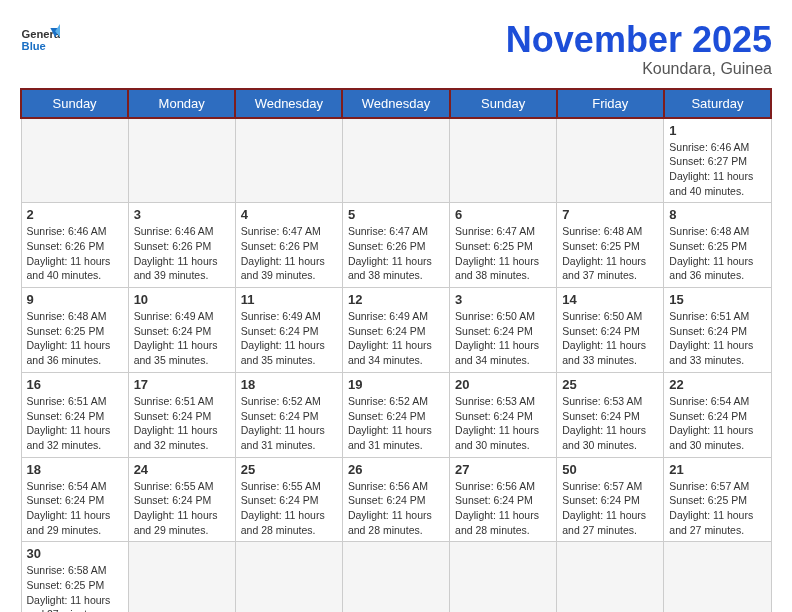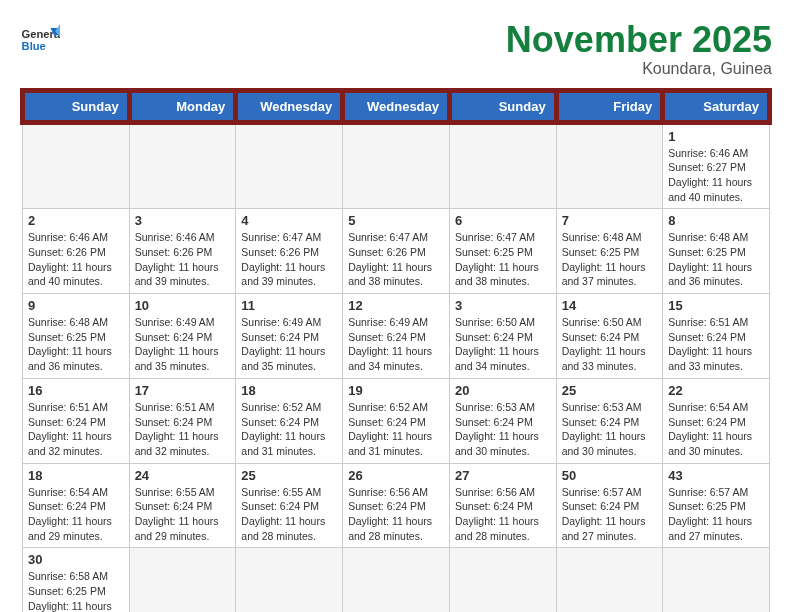--- a/index.html
+++ b/index.html
@@ -24,40 +24,40 @@
     .logo-icon {
       width: 40px;
       height: 40px;
     }
     .title-section {
       text-align: right;
     }
     .month-title {
       font-size: 36px;
       font-weight: bold;
-      color: #15803d;
+      color: #1d4ed8;
       line-height: 1.1;
     }
     .location-title {
       font-size: 16px;
       color: #555;
     }
     .calendar-table {
       width: 100%;
       border-collapse: collapse;
       border: 1px solid #ccc;
     }
     .calendar-table th {
       background-color: #2e6dc0;
       color: #fff;
       font-size: 13px;
-      font-weight: bold;
+      font-weight: normal;
       padding: 6px 8px;
-      text-align: right;
-      border: 5px solid #7f1d1d;
+      text-align: center;
+      border: 2px solid #7f1d1d;
     }
     .calendar-table td {
       vertical-align: top;
       border: 1px solid #ccc;
       padding: 4px 5px;
       font-size: 10.5px;
       color: #333;
       width: 107px;
       min-height: 80px;
       background: #fff;
@@ -288,21 +288,21 @@
 Sunset: 6:24 PM
 Daylight: 11 hours and 28 minutes.</div>
         </td>
         <td>
           <span class="day-number">50</span>
           <div class="day-info" style="white-space: pre-line;">Sunrise: 6:57 AM
 Sunset: 6:24 PM
 Daylight: 11 hours and 27 minutes.</div>
         </td>
         <td>
-          <span class="day-number">43</span>
+          <span class="day-number">21</span>
           <div class="day-info" style="white-space: pre-line;">Sunrise: 6:57 AM
 Sunset: 6:25 PM
 Daylight: 11 hours and 27 minutes.</div>
         </td>
       </tr>
       <tr class="week-row">
         <td>
           <span class="day-number">30</span>
           <div class="day-info" style="white-space: pre-line;">Sunrise: 6:58 AM
 Sunset: 6:25 PM

